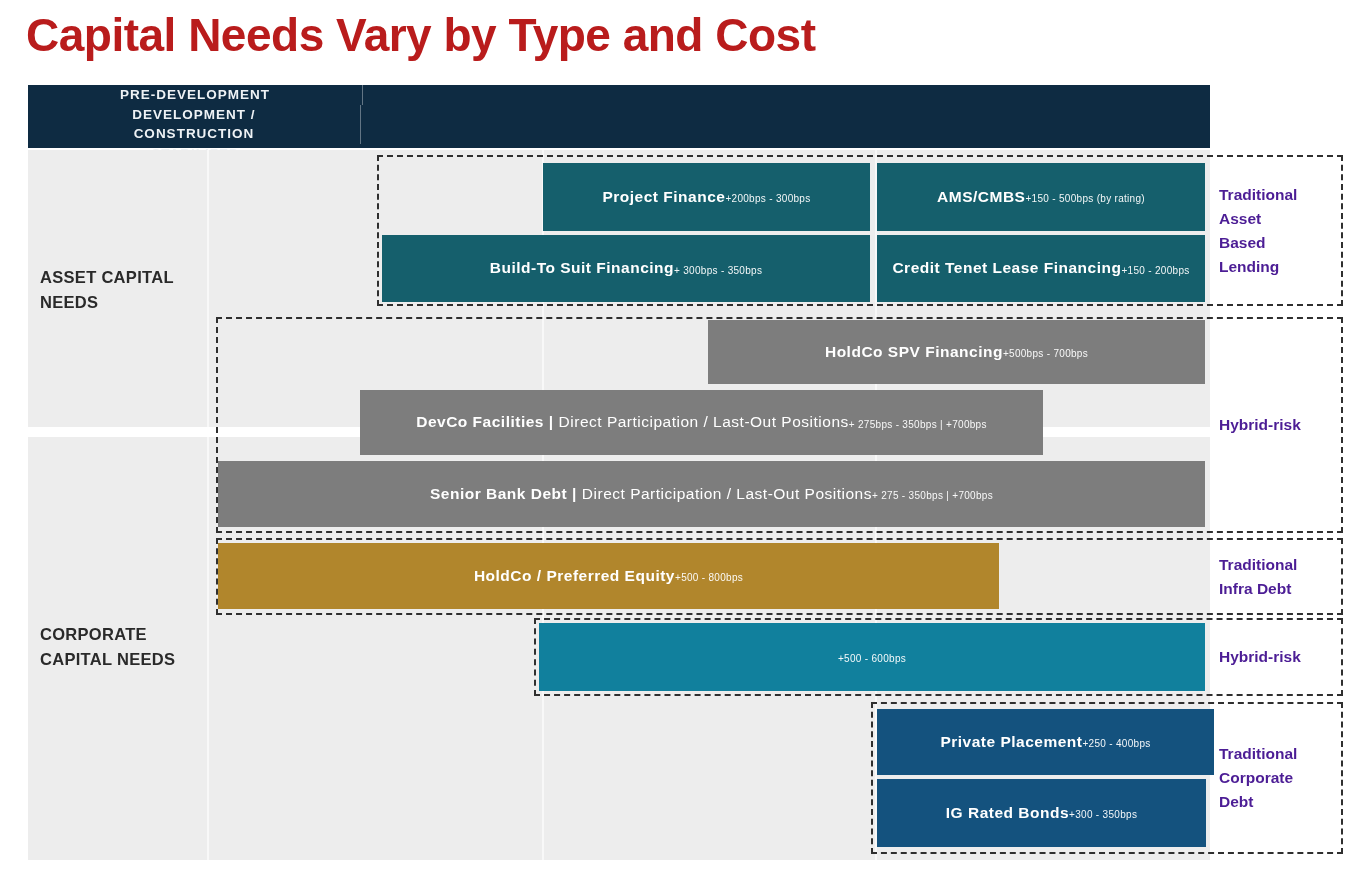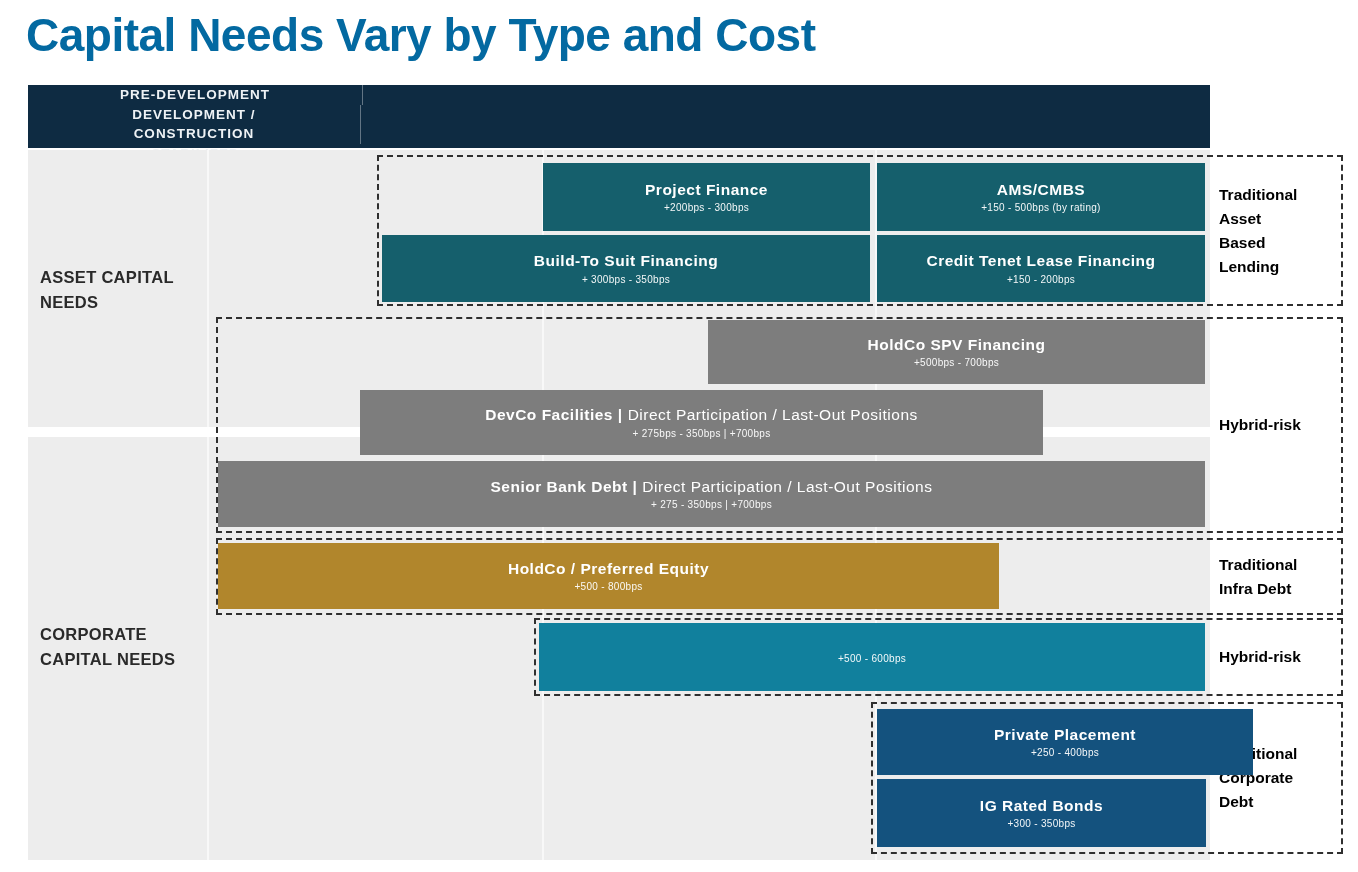--- a/index.html
+++ b/index.html
@@ -1,33 +1,33 @@
 <!DOCTYPE html>
 <html><head>
 <meta charset="utf-8">
 <style>
   html,body{margin:0;padding:0;}
   body{width:1358px;height:872px;background:#ffffff;font-family:"Liberation Sans",sans-serif;position:relative;overflow:hidden;}
   
-  .title{position:absolute;left:26px;top:8px;margin:0;font-size:46px;font-weight:700;letter-spacing:-0.5px;color:#0369a1;}
+  .title{position:absolute;left:26px;top:8px;margin:0;font-size:46px;font-weight:700;letter-spacing:-0.5px;color:#b91c1c;}
   
   .thead{position:absolute;left:28px;top:85px;width:1182px;height:63px;background:#0e2b42;display:flex;flex-direction:column;}
   .th{display:flex;align-items:center;justify-content:center;color:#eef2f5;font-size:13.5px;font-weight:700;letter-spacing:1px;text-align:center;box-sizing:border-box;}
   .th .inner{max-width:180px;line-height:1.45;}
   .th:nth-child(-n+3){border-right:1px solid rgba(255,255,255,0.35);}
   .tbody{position:absolute;left:28px;top:150px;width:1182px;height:710px;background:#ededed;}
   .colline{position:absolute;top:0;bottom:0;width:2px;background:rgba(255,255,255,0.6);}
   .rowgap{position:absolute;left:0;width:100%;height:10px;background:#ffffff;}
   .rowlabel{position:absolute;width:155px;font-size:16.5px;font-weight:700;letter-spacing:0.3px;line-height:1.5;color:#2a2a2a;}
   
   .group{position:absolute;border:2px dashed #2f2f2f;box-sizing:border-box;}
-  .group-label{position:absolute;right:10px;width:112px;top:50%;transform:translateY(-50%);font-size:15.5px;font-weight:700;color:#000000;line-height:1.55;}
+  .group-label{position:absolute;right:10px;width:112px;top:50%;transform:translateY(-50%);font-size:15.5px;font-weight:700;color:#4c1d95;line-height:1.55;}
   .group-label span{display:block;}
   
-  .bar{position:absolute;display:flex;flex-direction:column;align-items:center;justify-content:center;text-align:center;color:#ffffff;box-sizing:border-box;padding:2px 8px;}
+  .bar{position:absolute;display:flex;flex-direction:row;align-items:center;justify-content:center;text-align:center;color:#ffffff;box-sizing:border-box;padding:2px 8px;}
   .bar-title{font-size:15.5px;letter-spacing:0.5px;line-height:1.2;}
   .bar-title .b{font-weight:700;}
   .bar-title .r{font-weight:400;margin-left:5px;}
   .bar-sub{font-size:10px;font-weight:400;letter-spacing:0.3px;margin-top:3px;opacity:0.95;}
   .teal{background:#155f6c;}
   .grayb{background:#7d7d7d;}
   .gold{background:#b1862c;}
   .lteal{background:#11809d;}
   .dblue{background:#14527e;}
 </style>
@@ -133,21 +133,21 @@
 
 <div class="bar gold" style="left:218px;top:543px;width:781px;height:66px">
   <div class="bar-title"><span class="b">HoldCo / Preferred Equity</span></div>
   <div class="bar-sub">+500 - 800bps</div>
 </div>
 
 <div class="bar lteal" style="left:539px;top:623px;width:666px;height:68px">
   <div class="bar-sub">+500 - 600bps</div>
 </div>
 
-<div class="bar dblue" style="left:877px;top:709px;width:376px;height:66px">
+<div class="bar dblue" style="left:877px;top:709px;width:337px;height:66px">
   <div class="bar-title"><span class="b">Private Placement</span></div>
   <div class="bar-sub">+250 - 400bps</div>
 </div>
 
 <div class="bar dblue" style="left:877px;top:779px;width:329px;height:68px">
   <div class="bar-title"><span class="b">IG Rated Bonds</span></div>
   <div class="bar-sub">+300 - 350bps</div>
 </div>
 
 </body></html>

